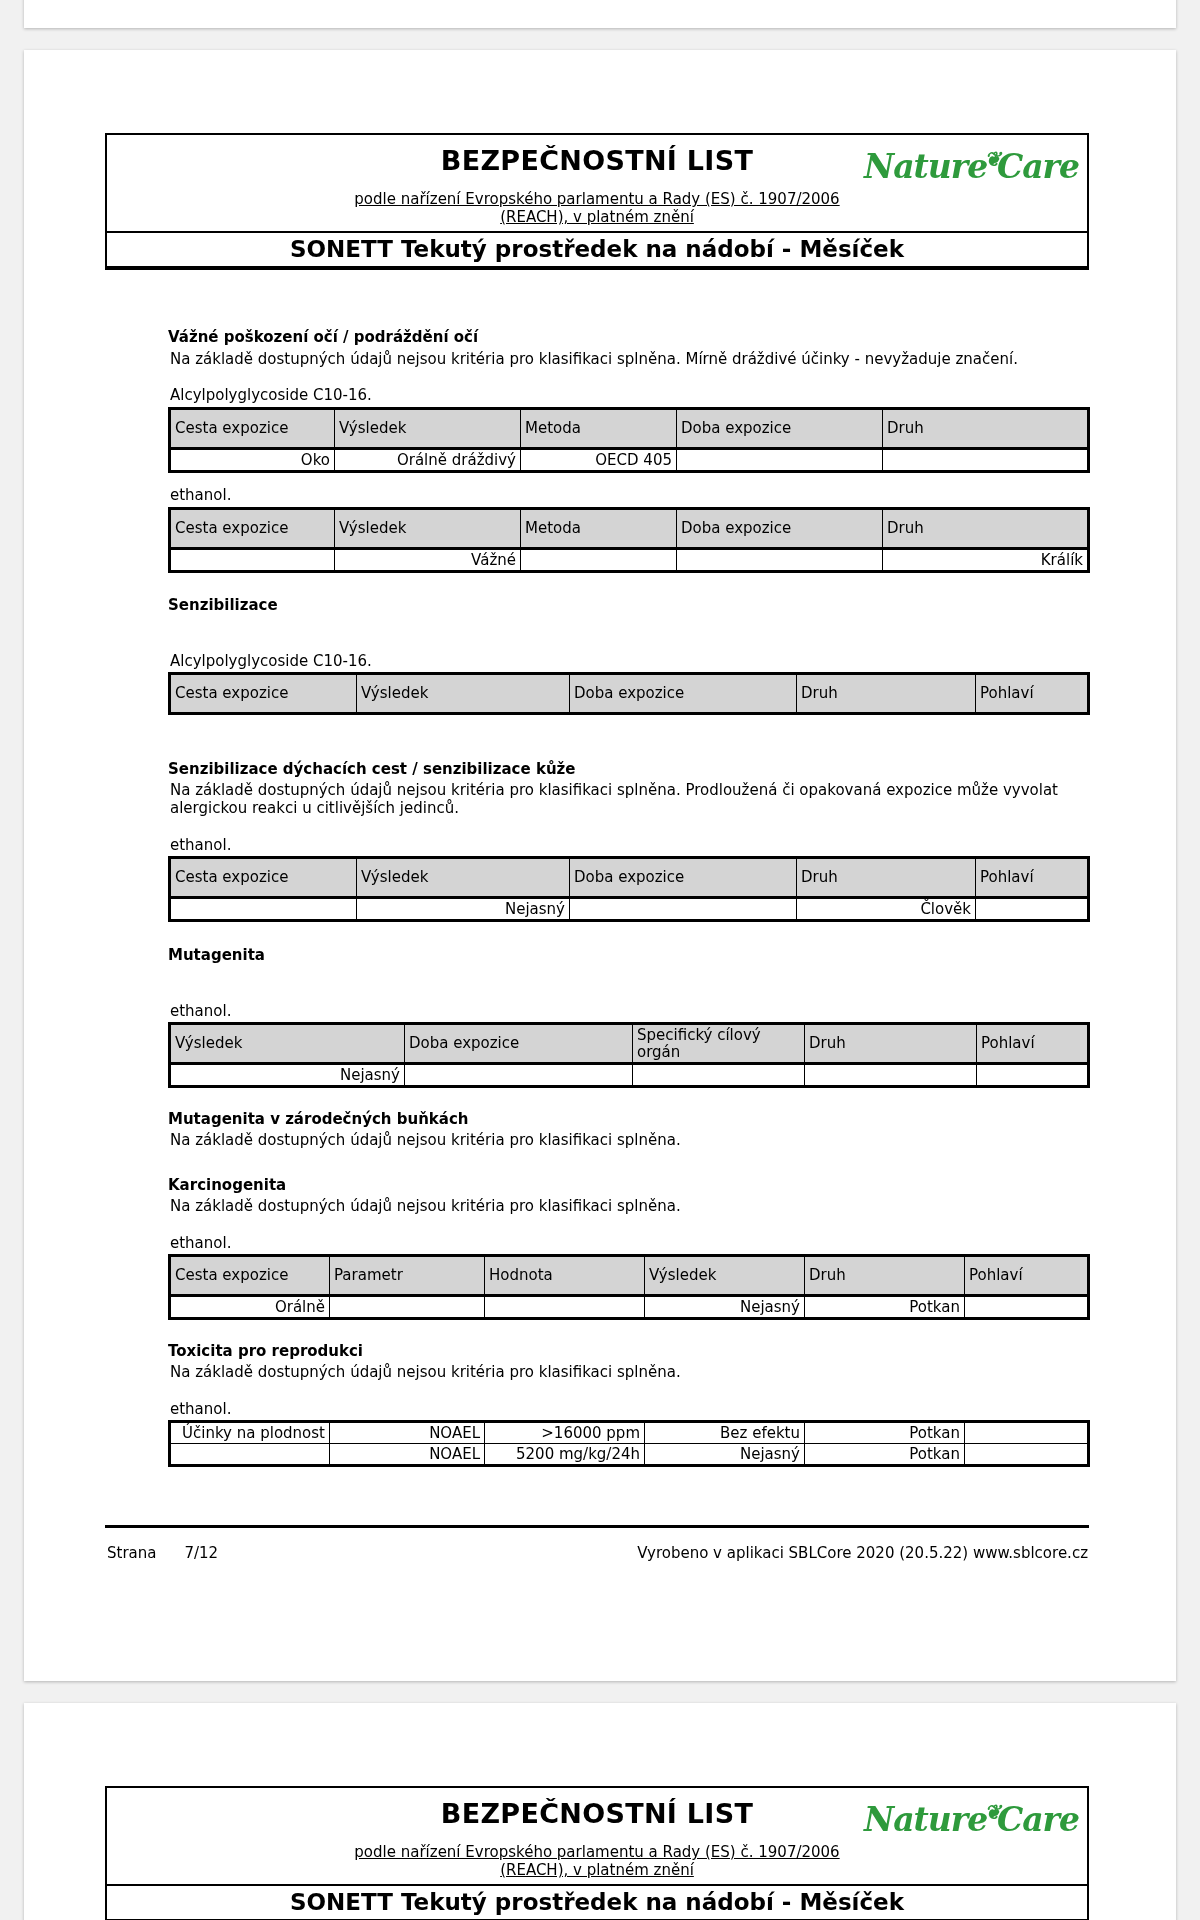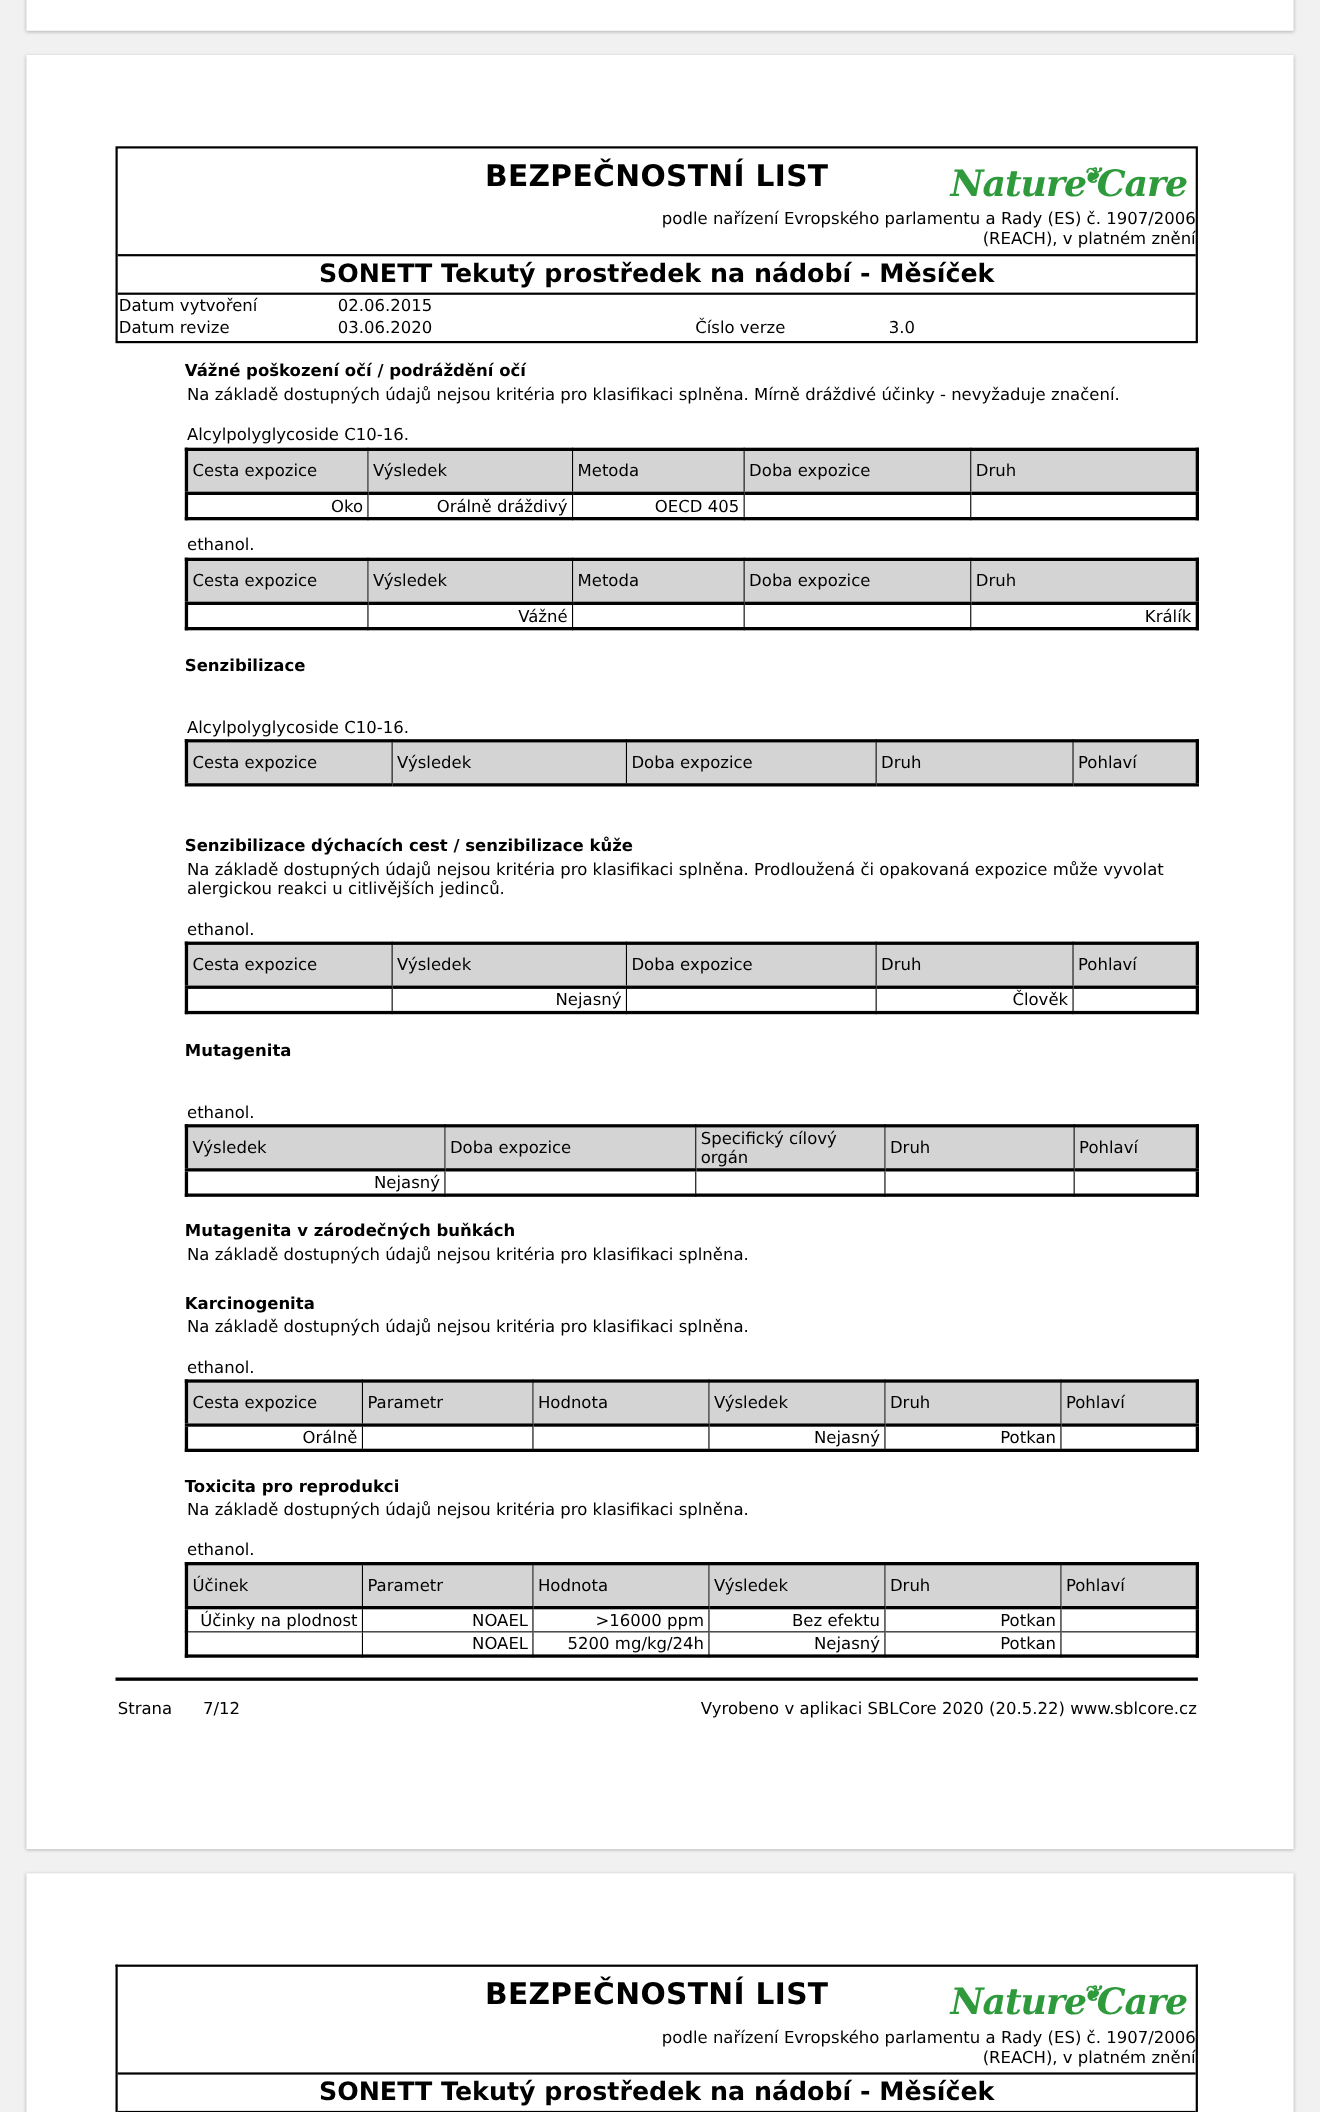--- a/index.html
+++ b/index.html
@@ -20,22 +20,22 @@
   .hdr {
     position:absolute; left:81px; width:984px;
     border:2px solid #000; box-sizing:border-box;
   }
   .hdr .top { position:relative; height:96px; border-bottom:2px solid #000; }
   .hdr .title {
     position:absolute; left:0; right:0; top:10px; text-align:center;
     font-weight:bold; font-size:27px; letter-spacing:0.3px;
   }
   .hdr .sub {
-    position:absolute; left:0; right:0; top:55px; text-align:right;
-    font-size:15px; line-height:18px;
+    position:absolute; left:0; right:0; top:55px; text-align:center;
+    font-size:15px; line-height:18px;text-decoration:underline;
   }
   .hdr .logo {
     position:absolute; right:8px; top:12px;
     font-family:"DejaVu Serif", serif; font-style:italic; font-weight:bold;
     font-size:33px; color:#2e9a3c; letter-spacing:-1px;
   }
   .hdr .logo .leaf { color:#2e9a3c; font-size:20px; vertical-align:super; margin:0 -3px; }
   .hdr .product {
     height:33px; line-height:33px; text-align:center; font-weight:bold; font-size:23px;
     border-bottom:2px solid #000;
@@ -74,28 +74,20 @@
   <div class="hdr" style="top:83px;">
     <div class="top">
       <div class="title">BEZPEČNOSTNÍ LIST</div>
       <div class="sub">
         <div>podle nařízení Evropského parlamentu a Rady (ES) č. 1907/2006</div>
         <div>(REACH), v platném znění</div>
       </div>
       <div class="logo"><span>Nature</span><span class="leaf">❦</span><span>Care</span></div>
     </div>
     <div class="product">SONETT Tekutý prostředek na nádobí - Měsíček</div>
-    <div class="dates">
-      <div style="left:1px; top:0;">Datum vytvoření</div>
-      <div style="left:200px; top:0;">02.06.2015</div>
-      <div style="left:1px; top:20px;">Datum revize</div>
-      <div style="left:200px; top:20px;">03.06.2020</div>
-      <div style="left:525px; top:20px;">Číslo verze</div>
-      <div style="left:701px; top:20px;">3.0</div>
-    </div>
   </div>
 
   <div class="sec-title" style="top:278px;">Vážné poškození očí / podráždění očí</div>
   <div class="sec-text" style="top:300px;">Na základě dostupných údajů nejsou kritéria pro klasifikaci splněna. Mírně dráždivé účinky - nevyžaduje značení.</div>
 
   <div class="subst" style="top:336px;">Alcylpolyglycoside C10-16.</div>
   <table class="dt" style="top:357px;">
     <colgroup>
         <col style="width:165px">
         <col style="width:186px">
@@ -272,28 +264,20 @@
   <table class="dt" style="top:1370px;">
     <colgroup>
         <col style="width:160px">
         <col style="width:155px">
         <col style="width:160px">
         <col style="width:160px">
         <col style="width:160px">
         <col>
       </colgroup>
     <tbody>
-        <tr>
-      <th>Účinek</th>
-      <th>Parametr</th>
-      <th>Hodnota</th>
-      <th>Výsledek</th>
-      <th>Druh</th>
-      <th>Pohlaví</th>
-    </tr>
     <tr class="first">
       <td>Účinky na plodnost</td>
       <td>NOAEL</td>
       <td>&gt;16000 ppm</td>
       <td>Bez efektu</td>
       <td>Potkan</td>
       <td></td>
     </tr>
     <tr>
       <td></td>

